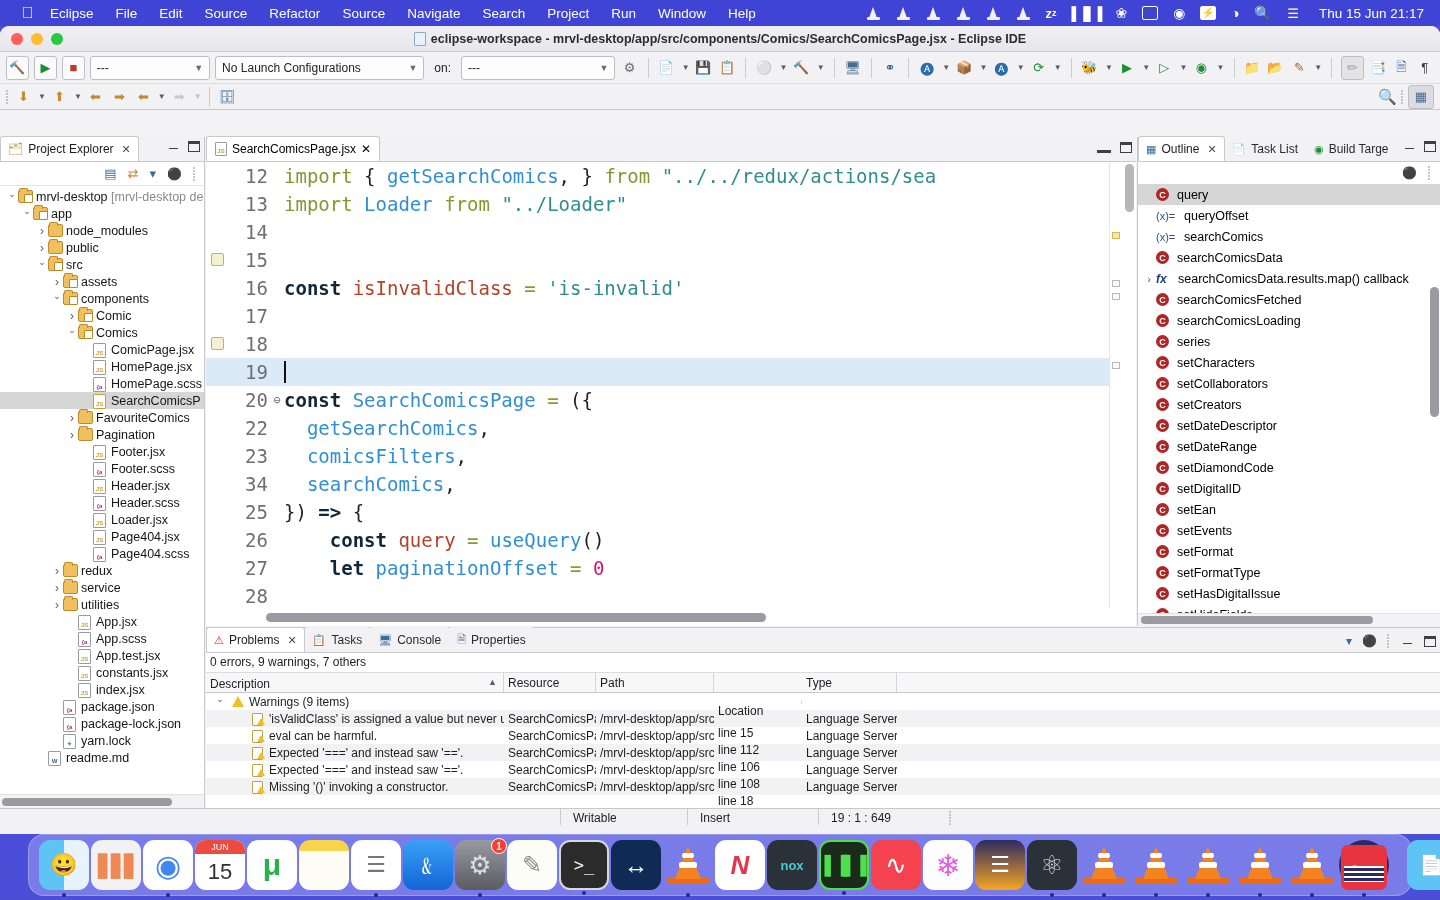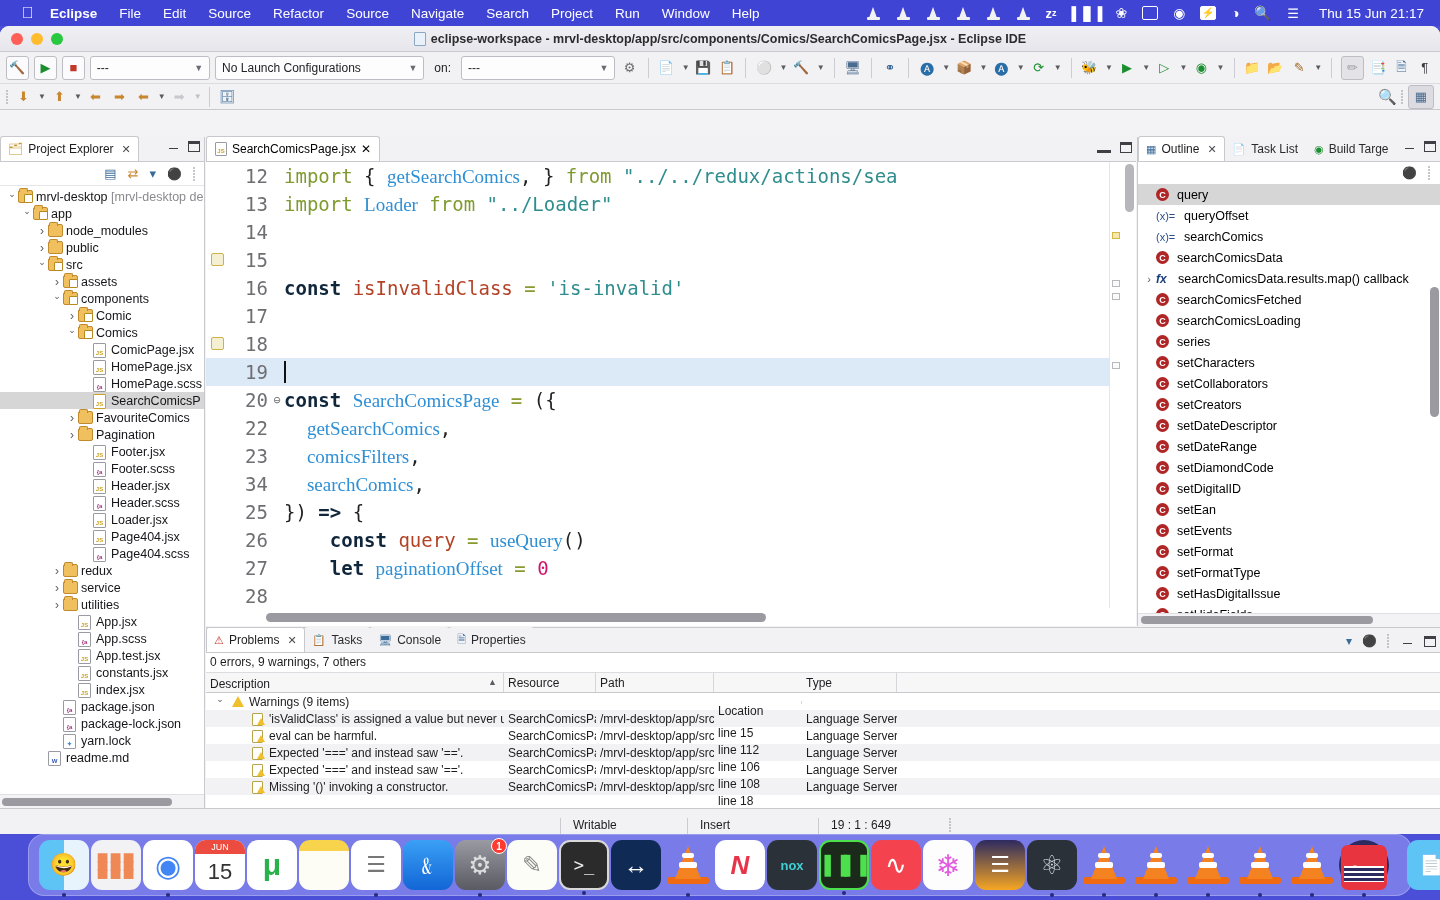--- a/index.html
+++ b/index.html
@@ -13,21 +13,21 @@
 
   
   .menubar {
     position: absolute; top: 0; left: 0; width: 1440px; height: 26px;
     background: #3f44d4; color: #fff;
     display: flex; align-items: center; font-size: 13.5px;
     padding: 0 10px; z-index: 40;
   }
   .menubar .apple { font-size: 16px; margin: 0 16px 0 12px; line-height: 1; }
   .menubar .mi { margin-right: 22px; white-space: nowrap; }
-  .menubar .mi.bold { font-weight: bold; }
+  .menubar .mi.bold { font-weight: normal; }
   .menubar .spacer { flex: 1; }
   .menubar .ri { margin-left: 15px; display: flex; align-items: center; }
   .menubar .clock { margin-left: 20px; margin-right: 6px; white-space: nowrap; font-size: 13.5px;}
 
   .cone { display:inline-block; width:15px; height:16px; position:relative; }
   .cone::before{content:"";position:absolute;left:1px;bottom:1px;width:13px;height:3px;background:#f0f0f0;border-radius:1px;}
   .cone::after{content:"";position:absolute;left:3.5px;bottom:3px;width:0;height:0;border-left:4px solid transparent;border-right:4px solid transparent;border-bottom:11px solid #f2f2f2;}
 
   
   .window {
@@ -157,21 +157,21 @@
   .mark { width: 22px; flex: 0 0 22px; text-align:center; font-size: 11px; }
   .warnico { display:inline-block; width:13px; height:13px; background:#f5f0d2;
     border:1px solid #c9b34a; border-radius:2px; position:relative; top:3px; }
   .ln { width: 44px; flex: 0 0 44px; text-align: right; padding-right: 4px; color: #6e6e73; }
   .fold { width: 10px; flex: 0 0 10px; text-align:center; font-size: 12px; color: #6e6e73; }
   .src { padding-left: 2px; }
   .kw { color: #10263b; font-weight: bold; }
   .kimp { color: #7f9b2f; }
   .var { color: #b34226; }
   .varu { color: #b34226; border-bottom: 1px dotted #d3a021; }
-  .fn { color: #2f8fd4; font-family: Liberation Serif, serif; }
+  .fn { color: #2f8fd4; }
   .fnu { color: #2f8fd4; border-bottom: 1px dotted #d3a021; }
   .str { color: #2f8d8d; }
   .op { color: #8a9a2f; }
   .num { color: #d1156e; }
   .pun { color: #222; }
   .cursor { display:inline-block; width:1.5px; height:22px; background:#111; vertical-align:-4px; }
   .vscroll { position:absolute; right:0; top:25px; bottom:18px; width:13px; background:#fff; }
   .vscroll .thumb { position:absolute; left:2px; top:2px; width:9px; height:48px;
     background:#b6b6bb; border-radius:5px; }
   .hscroll { position:absolute; left:60px; right:40px; bottom:2px; height:11px; }
@@ -224,21 +224,21 @@
   .warnglyph::before { content:"";position:absolute;left:0;top:0;width:0;height:0;
     border-left:6px solid transparent;border-right:6px solid transparent;border-bottom:11px solid #f0c02c;}
   .warnglyph.doc::before { border:none; width:9px; height:11px; background:#fff;
     border:1px solid #b9a44a; border-radius:1px; }
   .warnglyph.doc::after { content:"";position:absolute;right:-1px;bottom:-1px;width:0;height:0;
     border-left:4px solid transparent;border-right:4px solid transparent;border-bottom:7px solid #f0c02c;}
   .sortcaret { position:absolute; right:6px; top:4px; font-size:9px; color:#5c5c62; }
 
   
   .statusbar { position:absolute; left:0; right:0; bottom:0; height:26px;
-    background:#f2f1f4; border-top:1px solid #c9c8cd; display:flex; align-items:flex-end;
+    background:#f2f1f4; border-top:1px solid #c9c8cd; display:flex; align-items:flex-start;
     font-size:12px; color:#1d1d1f; }
   .stcell { padding: 0 12px; height:18px; display:flex; align-items:center; }
   .stdiv { width:1px; height:16px; background:#cbcad0; }
 
   
   .dock {
     position: absolute; left: 28px; bottom: 4px; width: 1384px; height: 62px;
     background: rgba(131,133,236,0.82); border-radius: 16px;
     border: 1px solid rgba(255,255,255,0.25);
     display: flex; align-items: center; padding: 0 10px; gap: 2px; z-index: 50;

